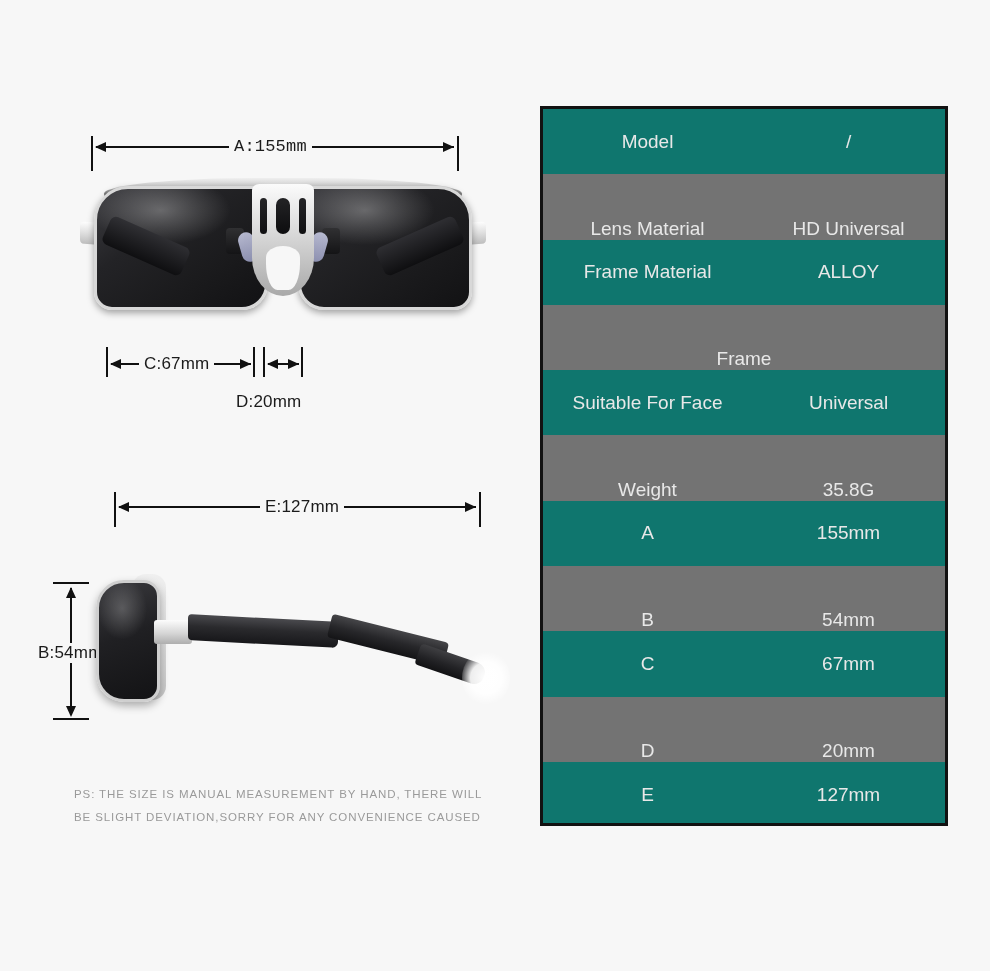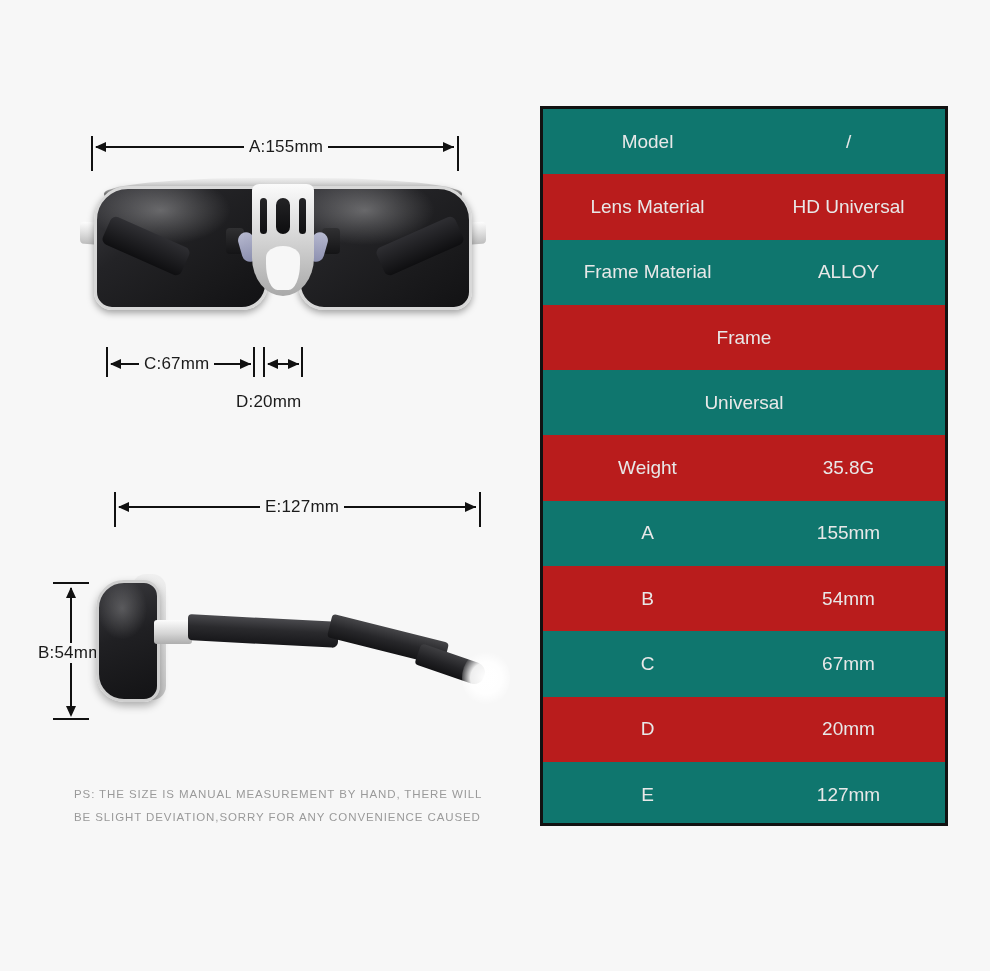--- a/index.html
+++ b/index.html
@@ -161,42 +161,42 @@
     box-sizing:border-box;
     background:#3a3a3a;
     overflow:hidden;
   }
   .spec-row{
     display:flex;align-items:center;
     height:65.3px;
     box-sizing:border-box;
   }
   .spec-row.odd{background:#0f766e;}
-  .spec-row.even{background:#b91c1c;}
+  .spec-row.even{background:#737373;align-items:flex-end;}
   .spec-key,.spec-val{
     color:#e8e8e8;font-size:19px;text-align:center;
     white-space:nowrap;overflow:hidden;text-overflow:ellipsis;
   }
   .spec-key{flex:0 0 52%;}
   .spec-val{flex:1 1 auto;}
 </style>
 </head>
 <body>
 
 <div class="page">
 
   <div>
 
     <div>
       <div class="tick-v" style="left:91px;top:136px;height:35px;"></div>
       <div class="tick-v" style="left:457px;top:136px;height:35px;"></div>
       <div class="dimline-h" style="left:96px;top:146px;width:358px;"></div>
       <div class="arrow-l" style="left:95px;top:142px;"></div>
       <div class="arrow-r" style="left:443px;top:142px;"></div>
-      <div class="dimlabel" style="left:244px;top:137px;">A:155mm</div>
+      <div class="dimlabel" style="left:229px;top:137px;font-family:Liberation Mono, monospace;">A:155mm</div>
     </div>
 
     <div class="front-wrap">
       <div class="temple-l"></div>
       <div class="temple-r"></div>
       <div class="brow"></div>
 
       <div class="lens left">
         <div class="inner-arm"></div>
       </div>
@@ -282,20 +282,21 @@
         <div class="spec-val">HD Universal</div>
       </div>
       <div class="spec-row odd">
         <div class="spec-key">Frame Material</div>
         <div class="spec-val">ALLOY</div>
       </div>
       <div class="spec-row even">
         <div class="spec-val">Frame</div>
       </div>
       <div class="spec-row odd">
+        <div class="spec-key">Suitable For Face</div>
         <div class="spec-val">Universal</div>
       </div>
       <div class="spec-row even">
         <div class="spec-key">Weight</div>
         <div class="spec-val">35.8G</div>
       </div>
       <div class="spec-row odd">
         <div class="spec-key">A</div>
         <div class="spec-val">155mm</div>
       </div>

